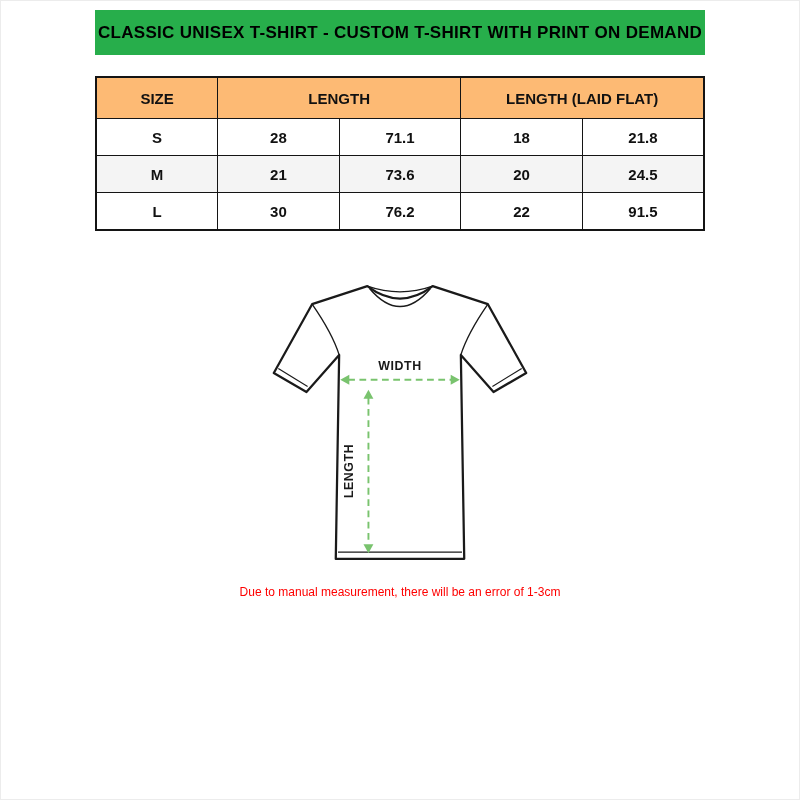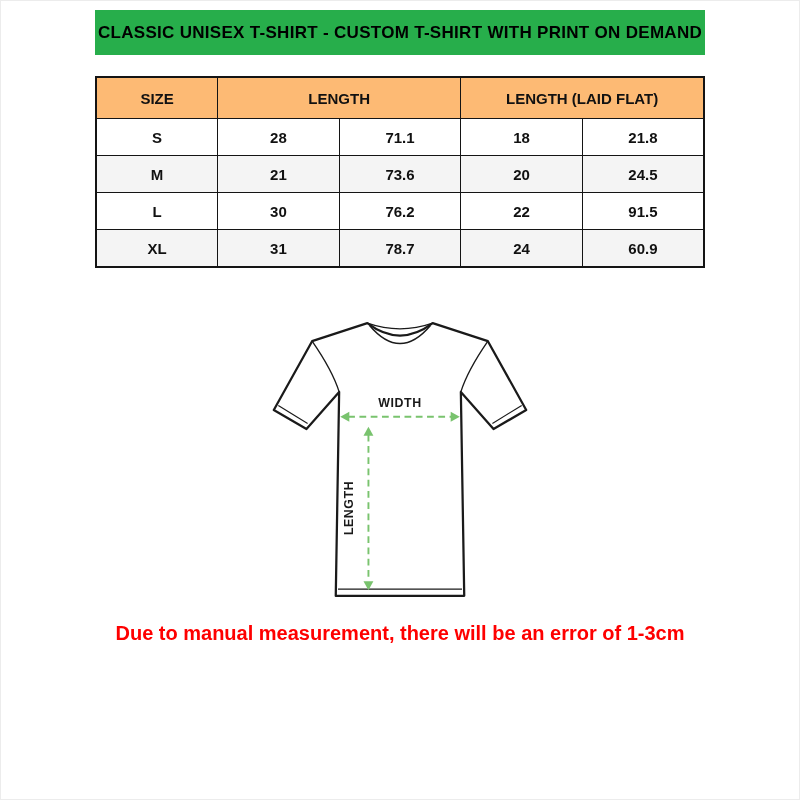--- a/index.html
+++ b/index.html
@@ -66,22 +66,22 @@
     font-family:"Liberation Sans", sans-serif;
     font-weight:bold;
     font-size:11px;
     fill:#1a1a1a;
     letter-spacing:.5px;
   }
   
   .footer-note{
     margin-top:16px;
     text-align:center;
-    font-weight:bold;
-    font-size:20px;
+    font-weight:normal;
+    font-size:12px;
     color:var(--note-red,#FE0000);
   }
 </style>
 </head>
 <body>
 
 <div class="page">
 
   <div class="banner">
     <span class="banner-text">CLASSIC UNISEX T-SHIRT - CUSTOM T-SHIRT WITH PRINT ON DEMAND</span>
@@ -117,27 +117,20 @@
         <td>20</td>
         <td>24.5</td>
       </tr>
       <tr>
         <td class="size-cell">L</td>
         <td>30</td>
         <td>76.2</td>
         <td>22</td>
         <td>91.5</td>
       </tr>
-      <tr>
-        <td class="size-cell">XL</td>
-        <td>31</td>
-        <td>78.7</td>
-        <td>24</td>
-        <td>60.9</td>
-      </tr>
     </tbody>
   </table>
 
   <div class="diagram">
     <svg viewBox="25 15 250 268" width="282" height="302" aria-hidden="true">
 
       <path fill="#ffffff" stroke="#1a1a1a" stroke-width="2" stroke-linejoin="round" d="M121,32 L72,48 L38,109 L67,126 L96,93 L93,274 L207,274 L204,93 L233,126 L262,109 L228,48 L179,32 Q150,54 121,32 Z"></path>
 
       <path fill="none" stroke="#1a1a1a" stroke-width="1.3" d="M123,34 Q150,66 177,34"></path>
       <path fill="none" stroke="#1a1a1a" stroke-width="1.1" d="M121,32 Q150,42 179,32"></path>

